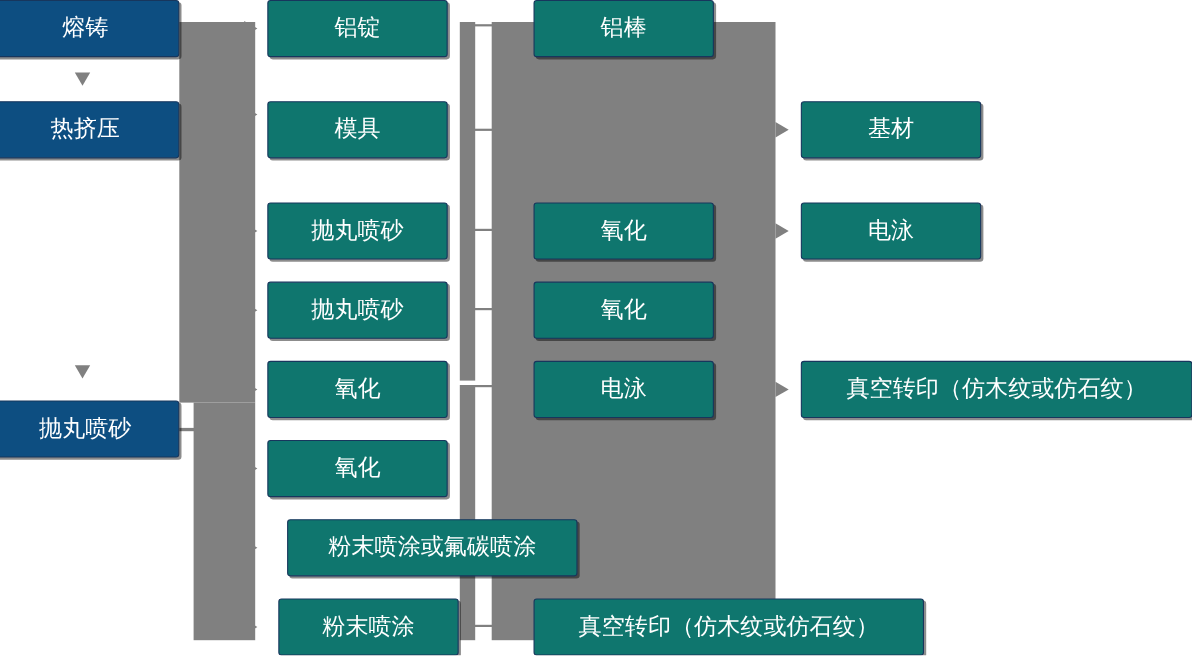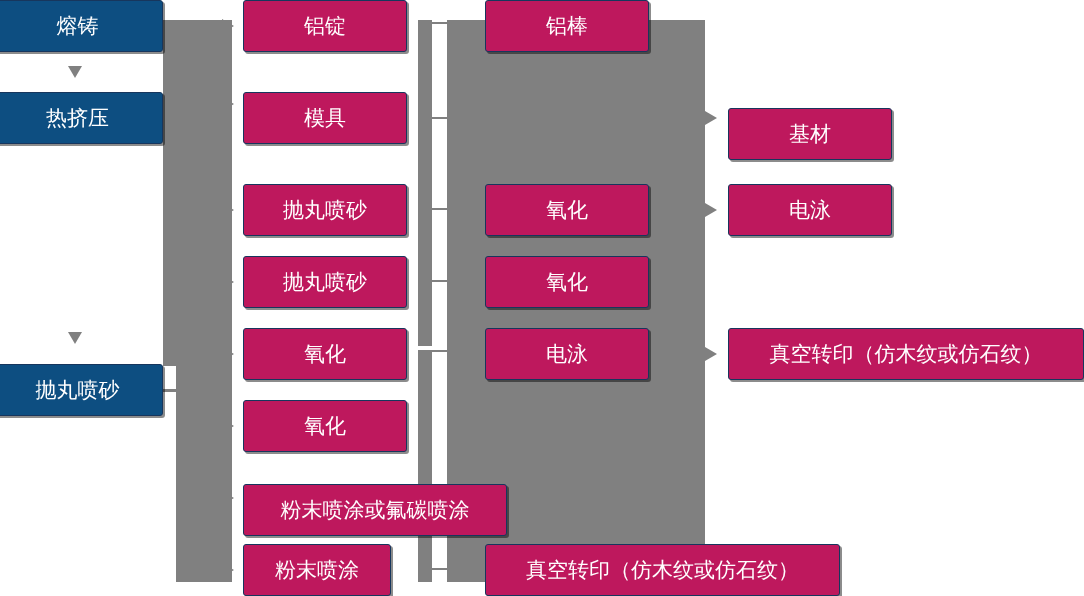--- a/index.html
+++ b/index.html
@@ -54,21 +54,21 @@
     align-items: center;
     justify-content: center;
     color: #ffffff;
     font-size: 21px;
     line-height: 1.1;
     white-space: nowrap;
     border: 1px solid #17365d;
     border-radius: 3px;
     box-shadow: 2px 2px 0 rgba(0,0,0,0.45);
   }
-  .node.blue   { background: #be185d; }
+  .node.blue   { background: #0f766e; }
   .node.navy   { background: #0d4e81; }
   .node .lbl   { pointer-events: none; }
 </style>
 </head>
 <body>
 
 <div id="canvas">
 
   <div class="gray" style="left:163px; top:20px; width:69px; height:346px;"></div>
 
@@ -126,44 +126,44 @@
   </div>
   <div class="node blue" style="left:243px; top:256px; width:164px; height:52px;">
     <span class="lbl">抛丸喷砂</span>
   </div>
   <div class="node blue" style="left:243px; top:328px; width:164px; height:52px;">
     <span class="lbl">氧化</span>
   </div>
   <div class="node blue" style="left:243px; top:400px; width:164px; height:52px;">
     <span class="lbl">氧化</span>
   </div>
-  <div class="node blue" style="left:243px; top:472px; width:264px; height:52px;margin-top:12px;">
+  <div class="node blue" style="left:261px; top:472px; width:264px; height:52px;">
     <span class="lbl">粉末喷涂或氟碳喷涂</span>
   </div>
-  <div class="node blue" style="left:243px; top:544px; width:148px; height:52px;text-align:center;">
+  <div class="node blue" style="left:253px; top:544px; width:164px; height:52px;text-align:center;">
     <span class="lbl">粉末喷涂</span>
   </div>
 
   <div class="node blue" style="left:485px; top:0px; width:164px; height:52px;">
     <span class="lbl">铝棒</span>
   </div>
   <div class="node blue" style="left:485px; top:184px; width:164px; height:52px;">
     <span class="lbl">氧化</span>
   </div>
   <div class="node blue" style="left:485px; top:256px; width:164px; height:52px;">
     <span class="lbl">氧化</span>
   </div>
   <div class="node blue" style="left:485px; top:328px; width:164px; height:52px;">
     <span class="lbl">电泳</span>
   </div>
   <div class="node blue" style="left:485px; top:544px; width:355px; height:52px;">
     <span class="lbl">真空转印（仿木纹或仿石纹）</span>
   </div>
 
-  <div class="node blue" style="left:728px; top:92px; width:164px; height:52px;margin-top:16px;">
+  <div class="node blue" style="left:728px; top:92px; width:164px; height:52px;">
     <span class="lbl">基材</span>
   </div>
   <div class="node blue" style="left:728px; top:184px; width:164px; height:52px;">
     <span class="lbl">电泳</span>
   </div>
   <div class="node blue" style="left:728px; top:328px; width:356px; height:52px;">
     <span class="lbl">真空转印（仿木纹或仿石纹）</span>
   </div>
 
 </div>

